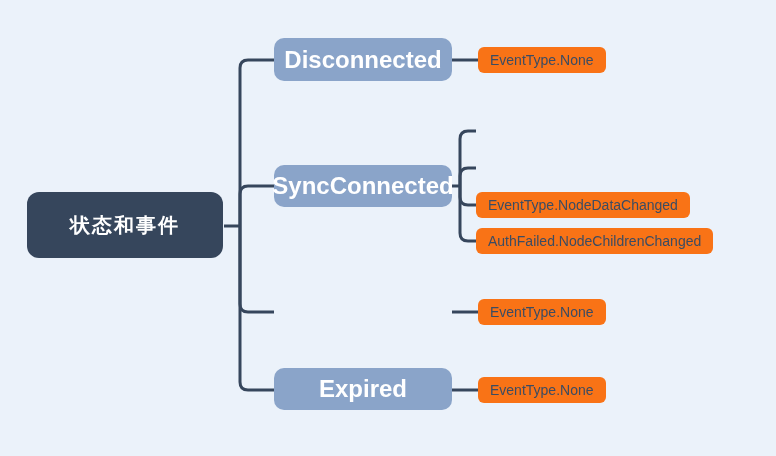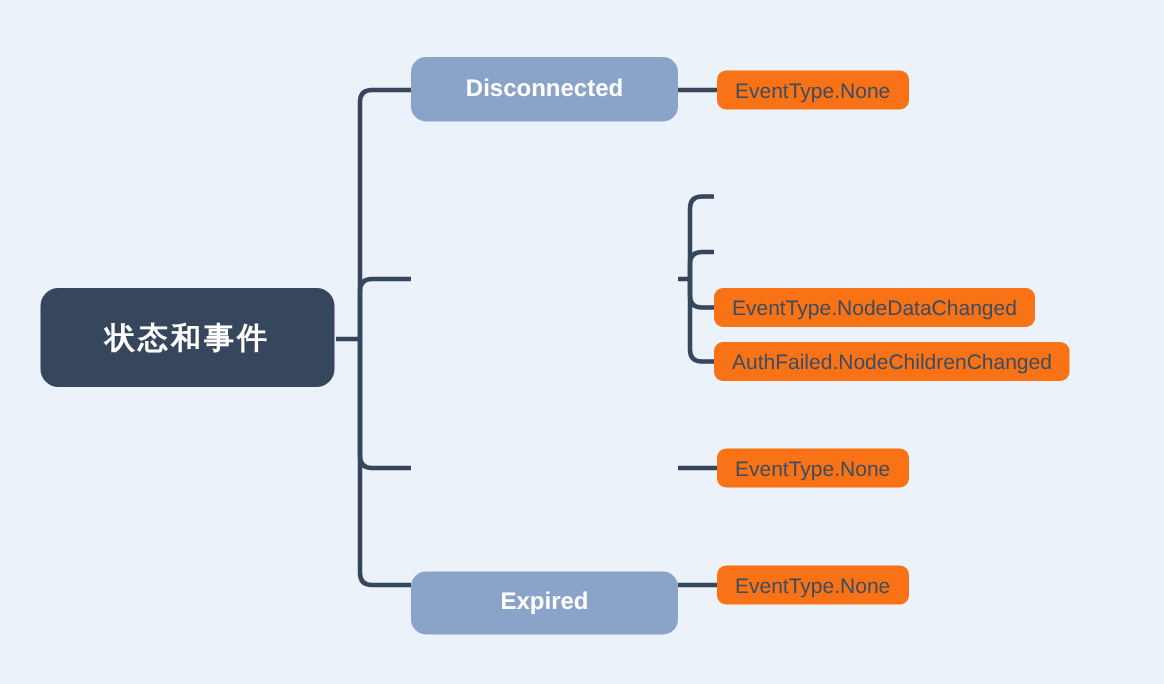--- a/index.html
+++ b/index.html
@@ -43,27 +43,27 @@
     font-size: 20px;
     font-weight: bold;
     letter-spacing: 2px;
   }
   .branch-node {
     left: 274px;
     width: 178px; height: 42px;
     background: #8aa4c9;
     border-radius: 10px;
     color: #ffffff;
-    font-size: 16px;
+    font-size: 24px;
     font-weight: bold;
   }
   .branch-disconnected  { top: 38px; height: 43px; }
   .branch-syncconnected { top: 165px; }
   .branch-authfailed    { top: 291px; }
-  .branch-expired       { top: 381px; text-align: center; }
+  .branch-expired       { top: 368px; text-align: center; }
   .leaf-node {
     height: 26px;
     background: #f97316;
     border-radius: 6px;
     color: #3b4c63;
     font-size: 14px;
     font-weight: normal;
     padding: 0 12px;
     justify-content: flex-start;
   }
@@ -96,20 +96,21 @@
     <path d="M452 186 H460"></path>
     <path d="M460 186 V139 Q460 131 468 131 H476"></path>
     <path d="M460 186 V176 Q460 168 468 168 H476"></path>
     <path d="M460 186 V197 Q460 205 468 205 H476"></path>
     <path d="M460 186 V233 Q460 241 468 241 H476"></path>
   </svg>
 
   <div class="node root-node">状态和事件</div>
 
   <div class="node branch-node branch-disconnected">Disconnected</div>
+  <div class="node branch-node branch-syncconnected">SyncConnected</div>
   <div class="node branch-node branch-expired">Expired</div>
 
   <div class="node leaf-node leaf-none-1">EventType.None</div>
 
   <div class="node leaf-node leaf-datachanged">EventType.NodeDataChanged</div>
   <div class="node leaf-node leaf-childrenchanged">AuthFailed.NodeChildrenChanged</div>
 
   <div class="node leaf-node leaf-none-2">EventType.None</div>
   <div class="node leaf-node leaf-none-3">EventType.None</div>
 

